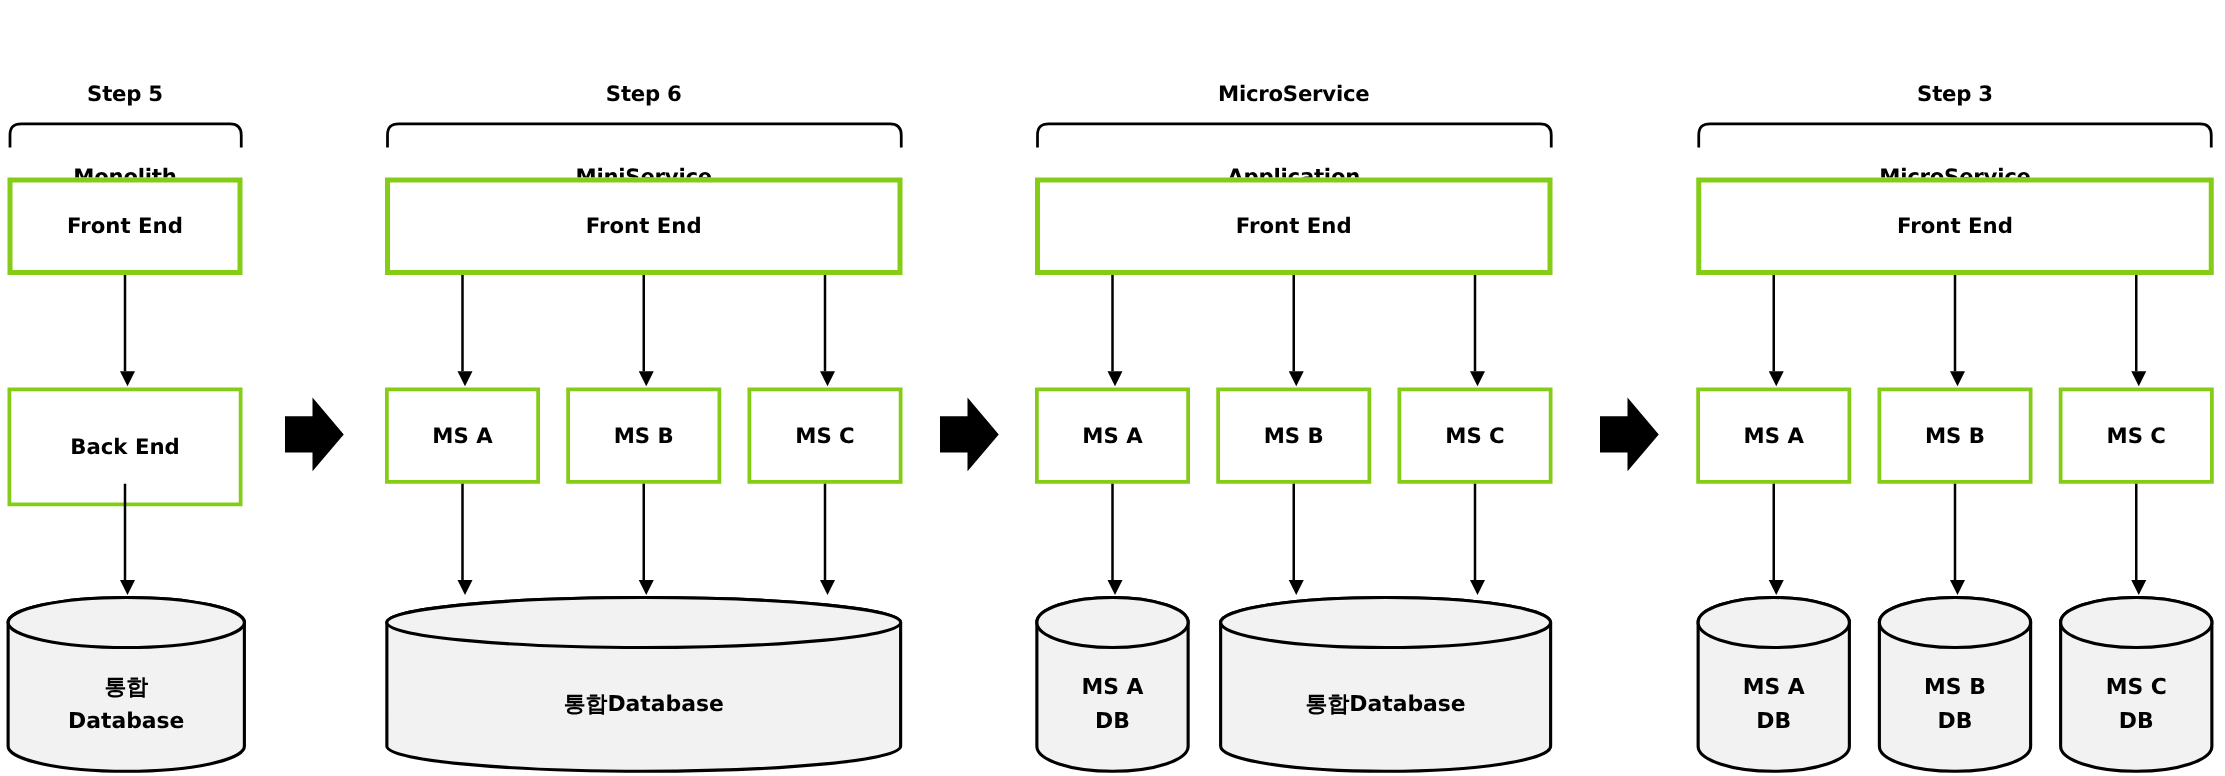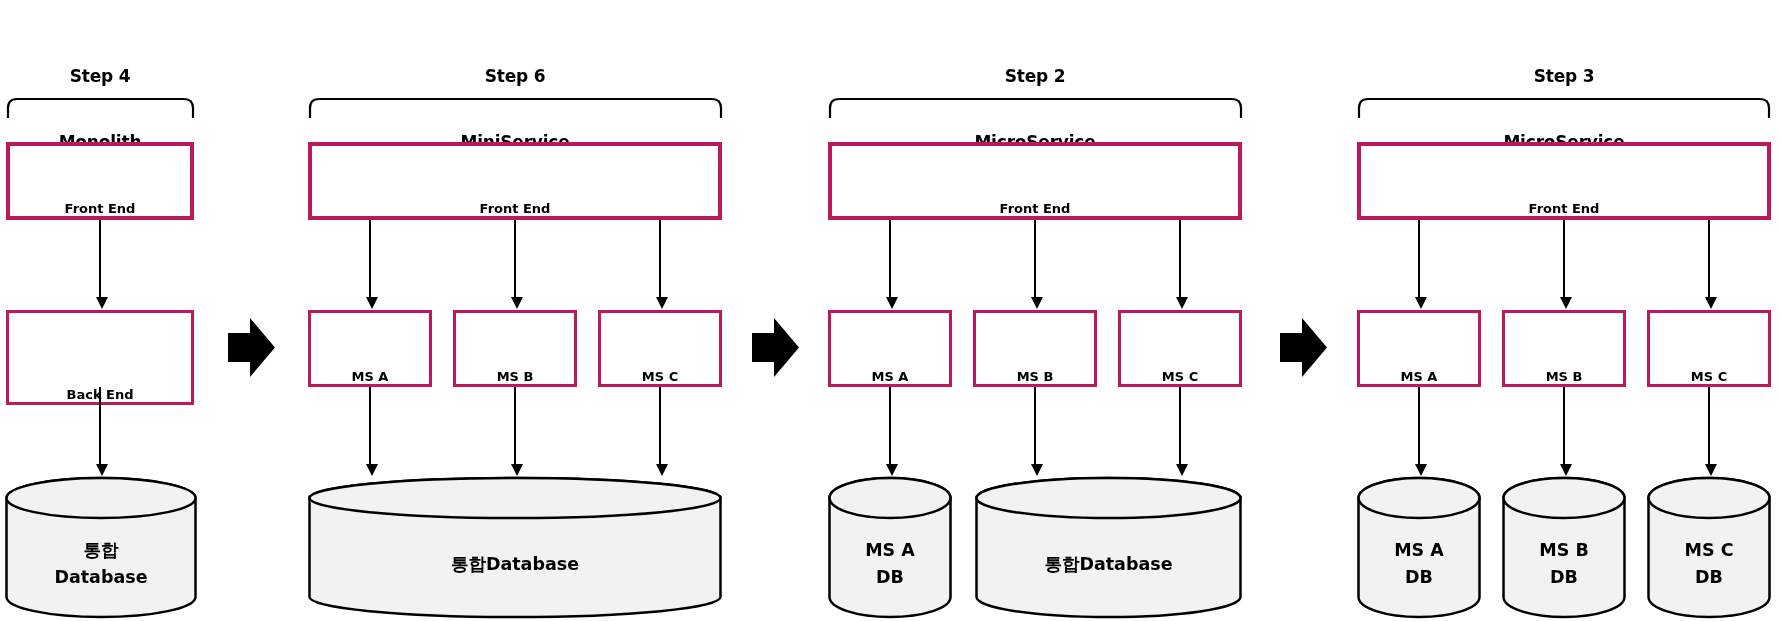--- a/index.html
+++ b/index.html
@@ -8,43 +8,43 @@
     font-family:"DejaVu Sans","Liberation Sans",sans-serif;
     font-weight:bold; color:#000;
   }
   .title {
     position:absolute; text-align:center; font-size:17px; line-height:22px;
     letter-spacing:-0.2px; white-space:pre;
   }
   .title span { display:block; }
   .bracket, .cyl, .blockarrow { position:absolute; overflow:visible; }
   .box {
-    position:absolute; background:#ffffff; border:3px solid #be185d;
-    box-sizing:border-box; display:flex; align-items:flex-end; justify-content:center;
-    font-size:13px;
+    position:absolute; background:#ffffff; border:3px solid #84cc16;
+    box-sizing:border-box; display:flex; align-items:center; justify-content:center;
+    font-size:17px;
   }
   .box.front { border-width:4px; }
   .varrow { position:absolute; width:0; border-left:2px solid #000; }
   .varrow::after {
     content:""; position:absolute; left:-5px; bottom:-12px; width:0; height:0;
     border:6px solid transparent; border-top:12px solid #000; border-bottom:none;
   }
   .cyl-label {
     position:absolute; display:flex; flex-direction:column; align-items:center;
     justify-content:center; text-align:center; font-size:17.5px; line-height:27px;
   }
   .cyl-label span { display:block; }
 </style>
 </head>
 <body>
 
 <div class="canvas">
 
   <div class="title" style="left:0px; top:21px; width:200px;">
-    <span>Step 4</span>
+    <span>Step 5</span>
     <span>Monolith</span>
     <span>Application</span>
   </div>
   <svg class="bracket" style="left:6px; top:95px;" width="189" height="24">
     <path d="M2,23 L2,13 Q2,4 11,4 L178,4 Q187,4 187,13 L187,23" fill="none" stroke="#000" stroke-width="2.2"></path>
   </svg>
   <div class="box front" style="left:6px; top:142px; width:188px; height:78px;">
     <span>Front End</span>
   </div>
   <div class="varrow" style="left:99px; top:220px; height:77px;"></div>
@@ -97,21 +97,20 @@
   </svg>
   <div class="cyl-label" style="left:308px; top:516px; width:414px; height:96px;">
     <span>통합Database</span>
   </div>
 
   <svg class="blockarrow" style="left:752px; top:318px;" width="47" height="59">
     <polygon points="0,15 22,15 22,0 47,29.5 22,59 22,44 0,44" fill="#000"></polygon>
   </svg>
 
   <div class="title" style="left:828px; top:21px; width:414px;">
-    <span>Step 2</span>
     <span>MicroService</span>
     <span>Application</span>
   </div>
   <svg class="bracket" style="left:828px; top:95px;" width="415" height="24">
     <path d="M2,23 L2,13 Q2,4 11,4 L404,4 Q413,4 413,13 L413,23" fill="none" stroke="#000" stroke-width="2.2"></path>
   </svg>
   <div class="box front" style="left:828px; top:142px; width:414px; height:78px;">
     <span>Front End</span>
   </div>
   <div class="varrow" style="left:889px; top:220px; height:77px;"></div>

